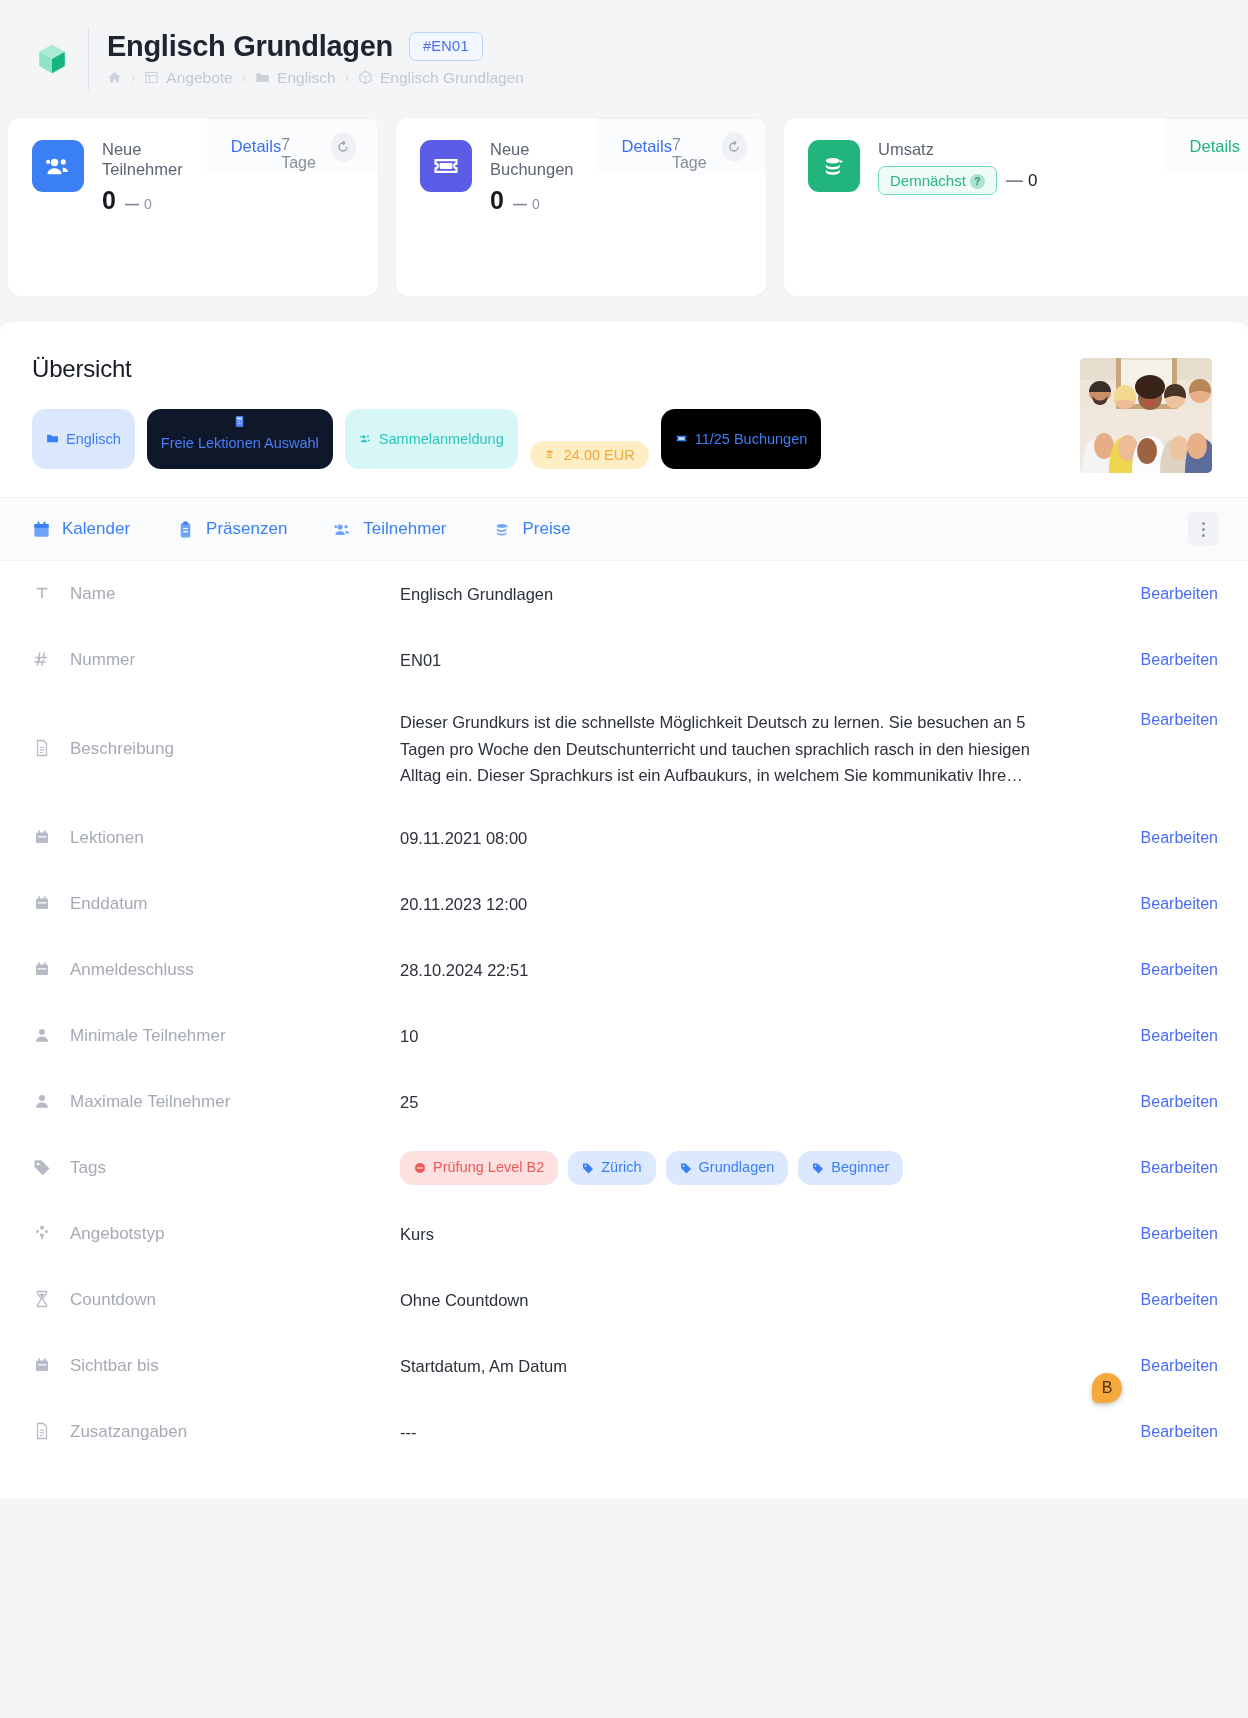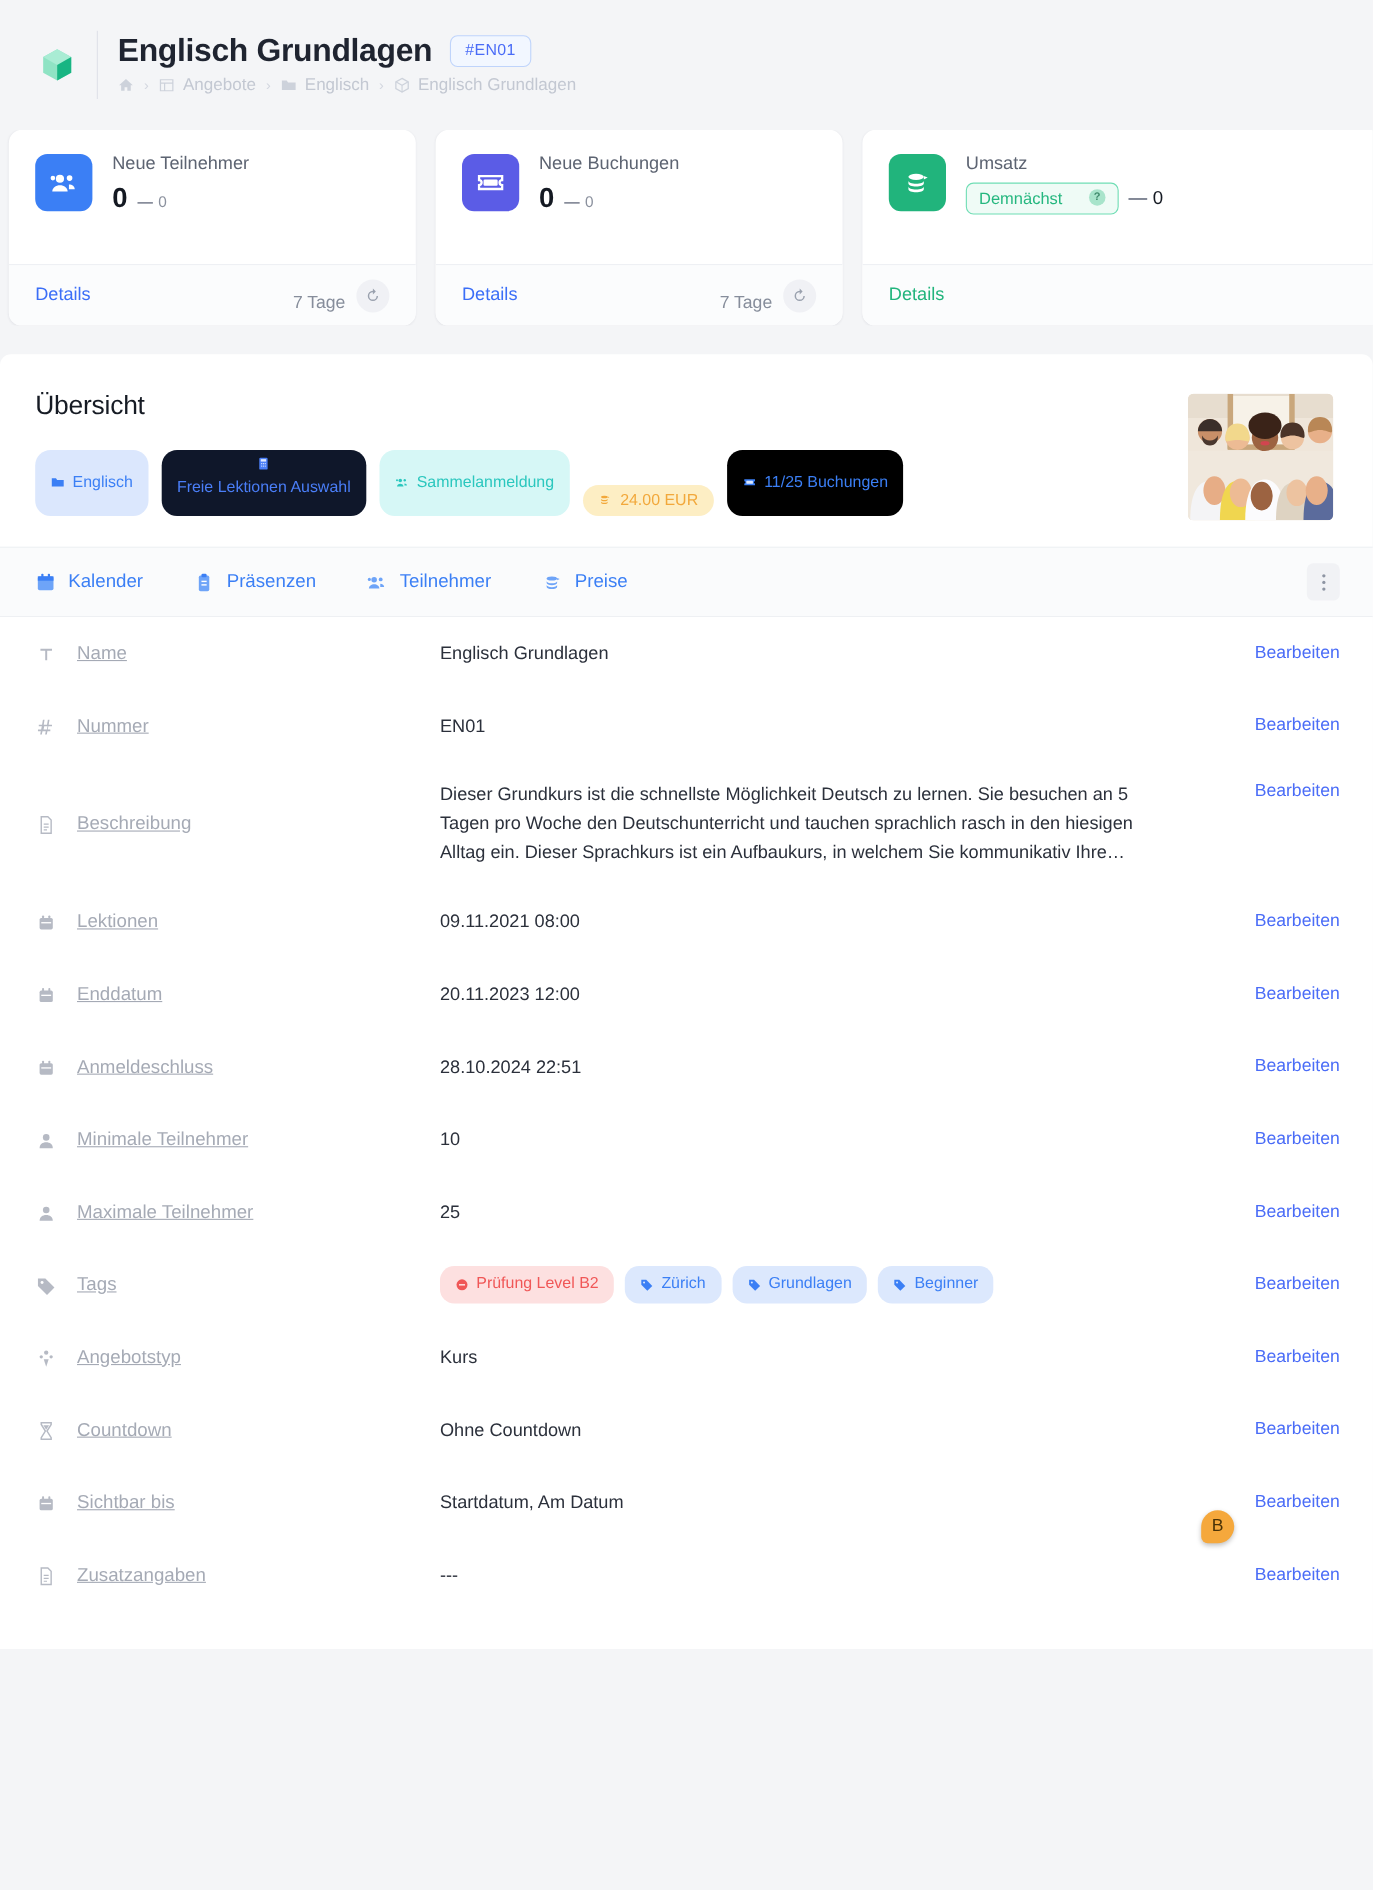--- a/index.html
+++ b/index.html
@@ -60,21 +60,21 @@
     align-items: stretch;
     height: 178px;
     overflow: hidden;
   }
   .stat-card {
     background: #fff;
     border-radius: 12px;
     width: 370px;
     flex: 0 0 370px;
     box-shadow: 0 1px 2px rgba(28,39,60,.06);
-    display: flex; flex-direction: column;
+    display: flex; 
     overflow: hidden;
   }
   .stat-card:first-child { margin-left: 8px; }
   .stat-card.wide { flex: 0 0 480px; width: 480px; }
   .stat-body {
     padding: 22px 24px 0 24px;
     display: flex; gap: 18px; align-items: flex-start;
     flex: 1;
   }
   .stat-icon {
@@ -90,21 +90,21 @@
   .stat-value { font-size: 25px; font-weight: 700; color: #141922; }
   .stat-delta { font-size: 14px; color: #8b919e; display:flex; align-items:center; gap:5px; }
   .dash { color:#7b8190; font-weight:700; }
   .soon-chip {
     border: 1px solid #6fddb4;
     background: #effbf6;
     color: #25b77f;
     border-radius: 7px;
     font-size: 15px;
     padding: 5px 11px;
-    display: inline-flex; align-items: flex-start; gap: 24px;
+    display: inline-flex; align-items: flex-end; gap: 4px;
   }
   .q-mark {
     width: 15px; height: 15px; border-radius: 50%;
     background: #a8e4cb; color: #3f8a6c;
     font-size: 10px; font-weight: 700;
     display: inline-flex; align-items: center; justify-content: center;
   }
   .stat-foot {
     border-top: 1px solid #eef0f4;
     background: #fbfcfd;
@@ -189,23 +189,23 @@
 
   
   .rows { background: #fff; padding: 0 0 34px 0; }
   .row {
     display: flex; align-items: center;
     padding: 0 30px 0 32px;
     min-height: 66px;
   }
   .row.tall { min-height: 112px; align-items: center; }
   .row-label {
-    display: flex; align-items: flex-end; gap: 18px;
+    display: flex; align-items: flex-start; gap: 18px;
     width: 368px; flex: 0 0 368px;
-    font-size: 17px; color: #a5aab5; text-decoration: underline;
+    font-size: 17px; color: #a5aab5;
   }
   .row-label .ic { width: 20px; display:flex; align-items:center; justify-content:center; }
   .row-label svg { width: 18px; height: 18px; fill: #b6bac4; display:block; }
   .row-value {
     flex: 1;
     font-size: 16.5px; color: #2b303b; line-height: 1.63;
     padding-right: 30px;
   }
   .row-action {
     width: 120px; flex: 0 0 120px; text-align: right;

